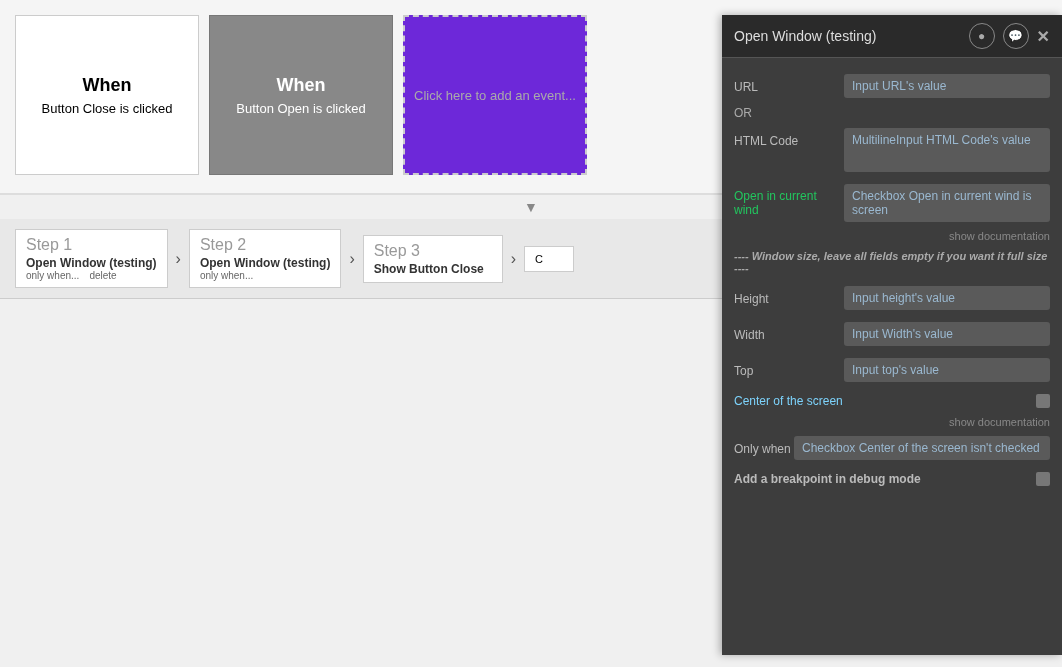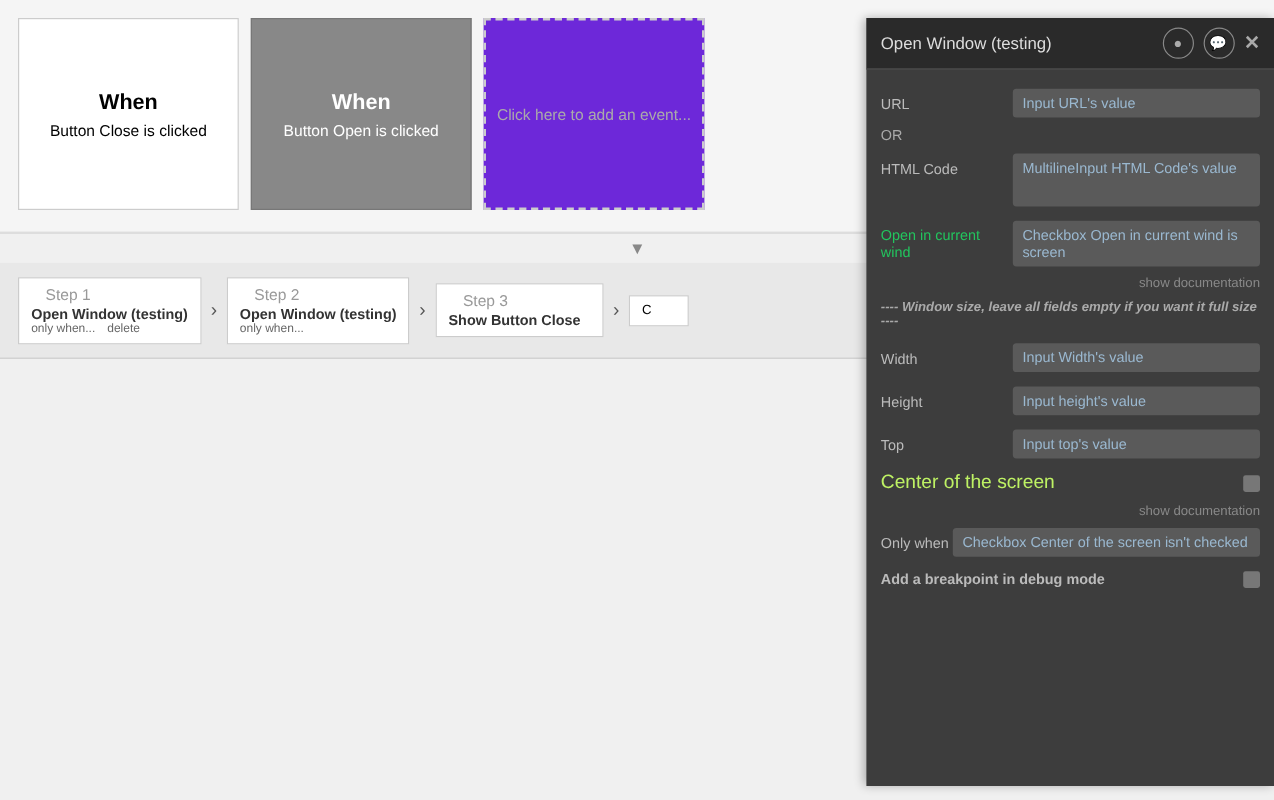--- a/index.html
+++ b/index.html
@@ -79,23 +79,22 @@
     .step-box {
       background: #fff;
       border: 1px solid #ccc;
       padding: 6px 10px;
       min-width: 140px;
       font-size: 11px;
     }
 
     .step-box .step-label {
       color: #999;
-      font-size: 13px;
+      font-size: 16px;
       margin-bottom: 2px;
-      margin-left: 12px;
     }
 
     .step-box .step-name {
       color: #333;
       font-weight: bold;
       font-size: 12px;
     }
 
     .step-box .step-actions {
       color: #999;
@@ -296,22 +295,22 @@
       cursor: pointer;
     }
 
     .center-screen-row {
       display: flex;
       align-items: center;
       padding: 6px 12px;
     }
 
     .center-screen-label {
-      color: #bef264;
-      font-size: 16px;
+      color: #7dd3fc;
+      font-size: 12px;
       flex: 1;
     }
 
     .debug-row {
       display: flex;
       align-items: flex-end;
       padding: 6px 12px;
       font-weight: bold;
     }
 
@@ -441,30 +440,30 @@
       <div class="checkbox-value">
         <div class="input-box">Checkbox Open in current wind is screen</div>
       </div>
     </div>
 
     <div class="show-doc">show documentation</div>
 
     <div class="separator-text">---- Window size, leave all fields empty if you want it full size ----</div>
 
     <div class="field-row">
+      <div class="field-label">Height</div>
+      <div class="field-value">
+        <div class="input-box">Input height's value</div>
+      </div>
+    </div>
+
+    <div class="field-row">
       <div class="field-label">Width</div>
       <div class="field-value">
         <div class="input-box">Input Width's value</div>
-      </div>
-    </div>
-
-    <div class="field-row">
-      <div class="field-label">Height</div>
-      <div class="field-value">
-        <div class="input-box">Input height's value</div>
       </div>
     </div>
 
     <div class="field-row">
       <div class="field-label">Top</div>
       <div class="field-value">
         <div class="input-box">Input top's value</div>
       </div>
     </div>
 

